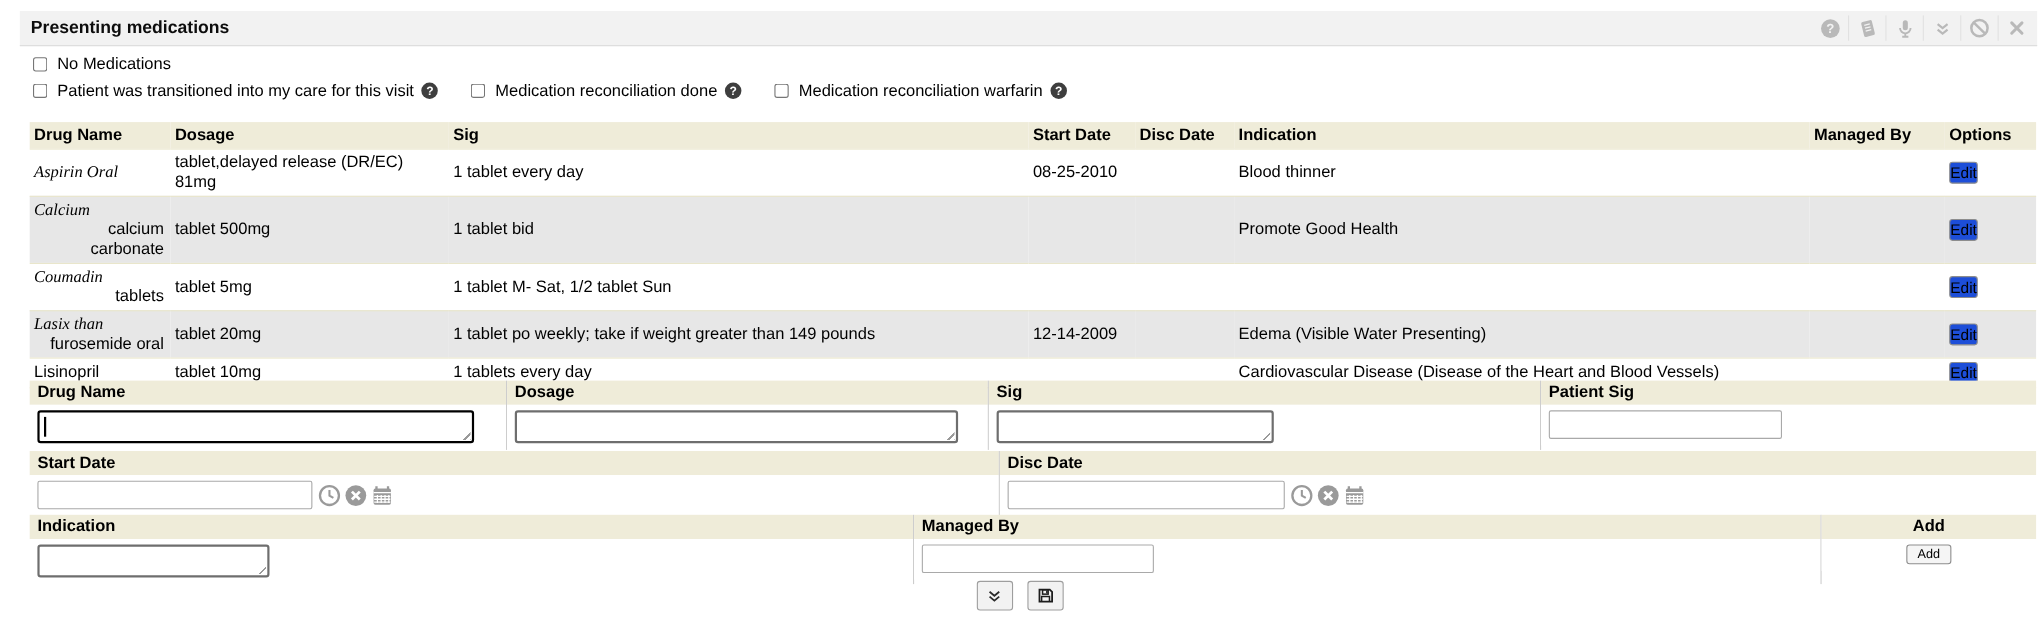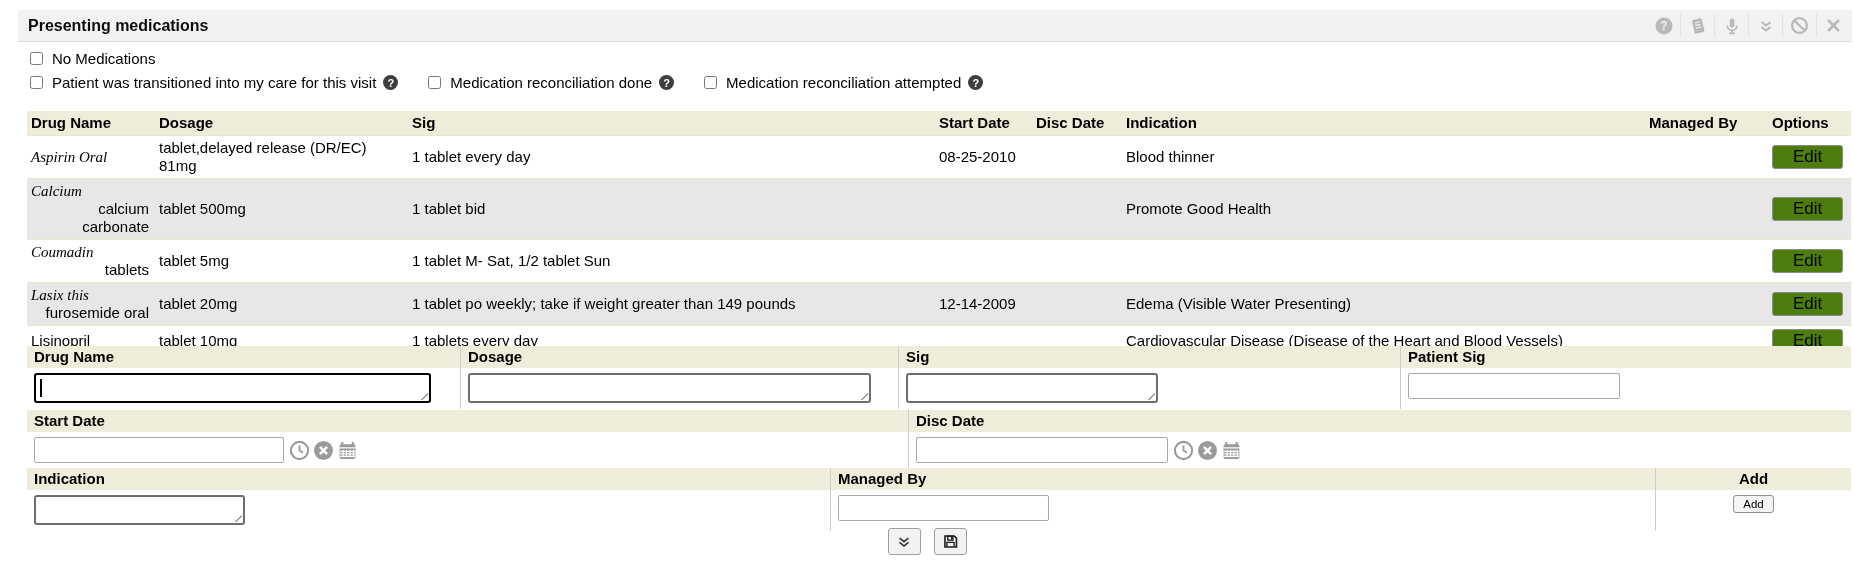--- a/index.html
+++ b/index.html
@@ -28,21 +28,21 @@
   
   .med-table { position:absolute; left:27px; top:111px; width:1824px; border-collapse:collapse;
                table-layout:fixed; font-size:15px; }
   .med-table th { background:#efecd9; text-align:left; font-weight:bold; padding:3px 4px; height:24px; }
   .med-table td { padding:3px 4px; border-top:1px solid #e9e6cb; vertical-align:middle; line-height:18px; }
   .med-table tbody tr:last-child td { border-bottom:1px solid #e9e6cb; }
   .med-table tbody tr:nth-child(even) { background:#e7e7e7; }
   .drug-brand.italic { font-style:italic;font-family:Liberation Serif, serif; }
   .drug-generic { display:block; text-align:right; padding-right:2px; min-height:0; }
   .drug-generic:empty { display:none; }
-  .edit-btn { font-family:inherit; font-size:17px; padding:1px 20px; background:#4d7c0f;
+  .edit-btn { font-family:inherit; font-size:14px; padding:1px 0; background:#1d4ed8;
               border:1px solid #8d8d8d; border-radius:3px; cursor:pointer; color:#000; }
 
   
   .form-row { position:absolute; left:27px; width:1824px; display:grid; }
   .form-row-a { top:346px; grid-template-columns:433px 438px 502px 1fr; }
   .form-row-b { top:410px; grid-template-columns:881px 1fr; }
   .form-row-c { top:468px; grid-template-columns:803px 825px 1fr; }
   .cell { border-left:1px solid #cdcdcd; }
   .cell:first-child { border-left:none; }
   .cell-head { background:#efecd9; font-weight:bold; font-size:15px; padding:2px 7px; height:22px; line-height:18px; }
@@ -133,21 +133,21 @@
         <span>Patient was transitioned into my care for this visit</span>
         <span class="qmark">?</span>
       </span>
       <span class="check-group">
         <input type="checkbox" style="">
         <span>Medication reconciliation done</span>
         <span class="qmark">?</span>
       </span>
       <span class="check-group">
         <input type="checkbox" style="">
-        <span>Medication reconciliation attempted</span>
+        <span>Medication reconciliation warfarin</span>
         <span class="qmark">?</span>
       </span>
     </div>
   </div>
 
   <table class="med-table">
     <colgroup>
       <col style="width:128px">
         <col style="width:253px">
         <col style="width:527px">
@@ -194,21 +194,21 @@
         <td><span class="drug-brand italic">Coumadin</span><span class="drug-generic">tablets</span></td>
         <td>tablet 5mg</td>
         <td>1 tablet M- Sat, 1/2 tablet Sun</td>
         <td></td>
         <td></td>
         <td></td>
         <td></td>
         <td><button class="edit-btn">Edit</button></td>
       </tr>
       <tr>
-        <td><span class="drug-brand italic">Lasix this</span><span class="drug-generic">furosemide oral</span></td>
+        <td><span class="drug-brand italic">Lasix than</span><span class="drug-generic">furosemide oral</span></td>
         <td>tablet 20mg</td>
         <td>1 tablet po weekly; take if weight greater than 149 pounds</td>
         <td>12-14-2009</td>
         <td></td>
         <td>Edema (Visible Water Presenting)</td>
         <td></td>
         <td><button class="edit-btn">Edit</button></td>
       </tr>
       <tr>
         <td><span class="drug-brand">Lisinopril</span></td>

